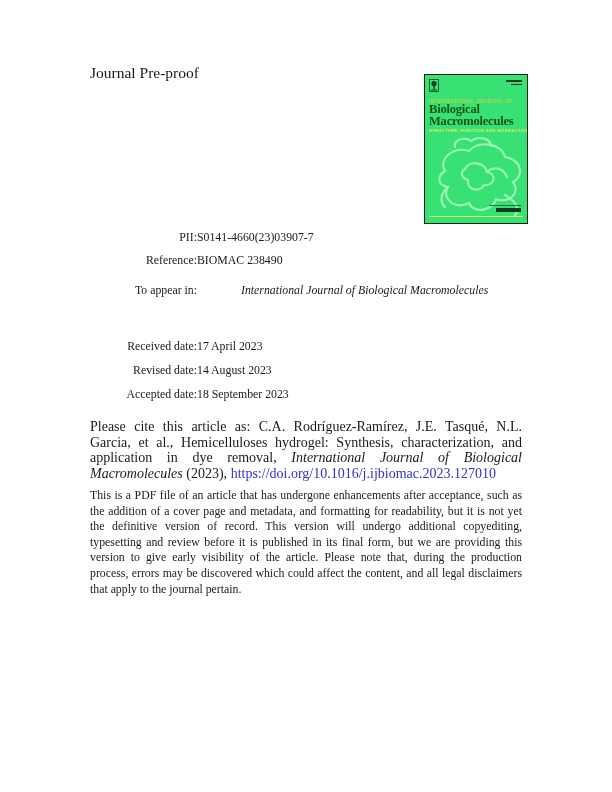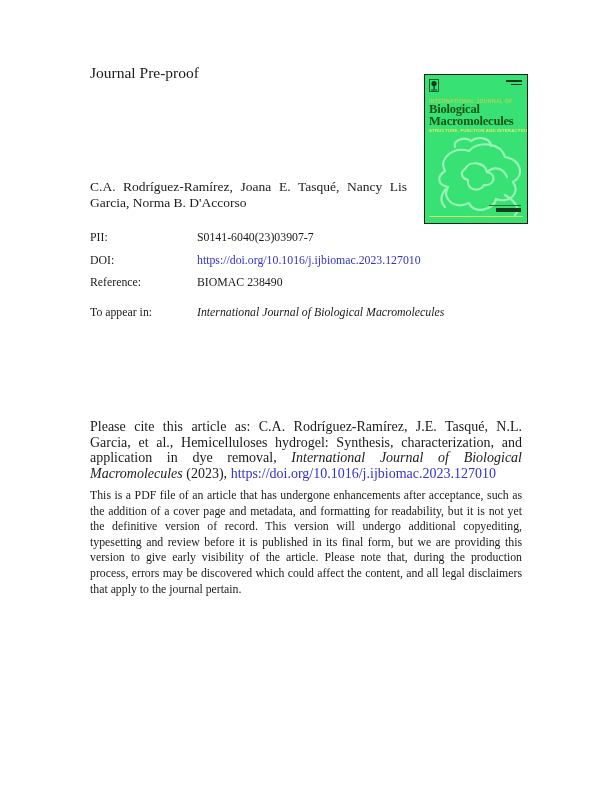--- a/index.html
+++ b/index.html
@@ -16,23 +16,23 @@
     left:90px; top:120px; width:317px; font-size:13.5px; line-height:15.5px;
     text-align:justify;
   }
   .authors {
     left:90px; top:179px; width:317px; font-size:13.5px; line-height:15.5px;
     text-align:justify;
   }
 
   .meta-block { left:90px; top:230px; width:440px; font-size:11.8px; }
   .meta-row { display:flex; line-height:15px; margin-bottom:7.5px; }
-  .meta-label { width:107px; flex:0 0 107px; }
+  .meta-label { width:107px; flex:0 0 107px;text-align:right; }
   .meta-value {}
-  .to-appear { margin-top:15px; }
+  .to-appear { margin-top:15px;gap:44px; }
   .italic { font-style:italic; }
   a.doi, .link { color:#3232cd; text-decoration:none; cursor:pointer; }
 
   .dates-block { left:90px; top:339px; width:440px; font-size:11.8px; }
   .dates-block .meta-row { margin-bottom:9px; }
 
   .cite-par {
     left:90px; top:419px; width:432px; font-size:14px; line-height:15.5px;
     text-align:justify;
   }
@@ -101,40 +101,49 @@
       <path d="M62 39 C70 32, 79 36, 82 44"></path>
       <path d="M80 62 C90 68, 96 76, 90 82"></path>
       <path d="M23 54 C16 60, 14 68, 20 74"></path>
     </svg>
     <div class="abs sd-line"></div>
     <div class="abs sd-bar"></div>
     <div class="abs bottom-rule"></div>
   </div>
 
 
-  <div class="abs authors">C.A. Rodríguez-Ramírez, Joana E. Tasqué, Nancy Lis Garcia, Norma B. D'Accorso</div>
 
   <div class="abs meta-block">
     <div class="meta-row">
       <span class="meta-label">PII:</span>
-      <span class="meta-value">S0141-6040(23)03907-7</span>
-    </div>
-    <div class="meta-row">
-      <span class="meta-label">DOI:</span>
-      <a class="meta-value doi link">https://doi.org/10.1016/j.ijbiomac.2023.127010</a>
+      <span class="meta-value">S0141-4660(23)03907-7</span>
     </div>
     <div class="meta-row">
       <span class="meta-label">Reference:</span>
       <span class="meta-value">BIOMAC 238490</span>
     </div>
     <div class="meta-row to-appear">
       <span class="meta-label">To appear in:</span>
       <span class="meta-value italic">International Journal of Biological Macromolecules</span>
     </div>
   </div>
 
+  <div class="abs dates-block">
+    <div class="meta-row">
+      <span class="meta-label">Received date:</span>
+      <span class="meta-value">17 April 2023</span>
+    </div>
+    <div class="meta-row">
+      <span class="meta-label">Revised date:</span>
+      <span class="meta-value">14 August 2023</span>
+    </div>
+    <div class="meta-row">
+      <span class="meta-label">Accepted date:</span>
+      <span class="meta-value">18 September 2023</span>
+    </div>
+  </div>
 
   <div class="abs cite-par"><span>Please cite this article as: C.A. Rodríguez-Ramírez, J.E. Tasqué, N.L. Garcia, et al., Hemicelluloses hydrogel: Synthesis, characterization, and application in dye removal, </span><span class="italic">International Journal of Biological Macromolecules</span><span> (2023), </span><a class="link">https://doi.org/10.1016/j.ijbiomac.2023.127010</a></div>
 
   <div class="abs disclaimer-par">This is a PDF file of an article that has undergone enhancements after acceptance, such as the addition of a cover page and metadata, and formatting for readability, but it is not yet the definitive version of record. This version will undergo additional copyediting, typesetting and review before it is published in its final form, but we are providing this version to give early visibility of the article. Please note that, during the production process, errors may be discovered which could affect the content, and all legal disclaimers that apply to the journal pertain.</div>
 
 
 </div>
 
 </body></html>

